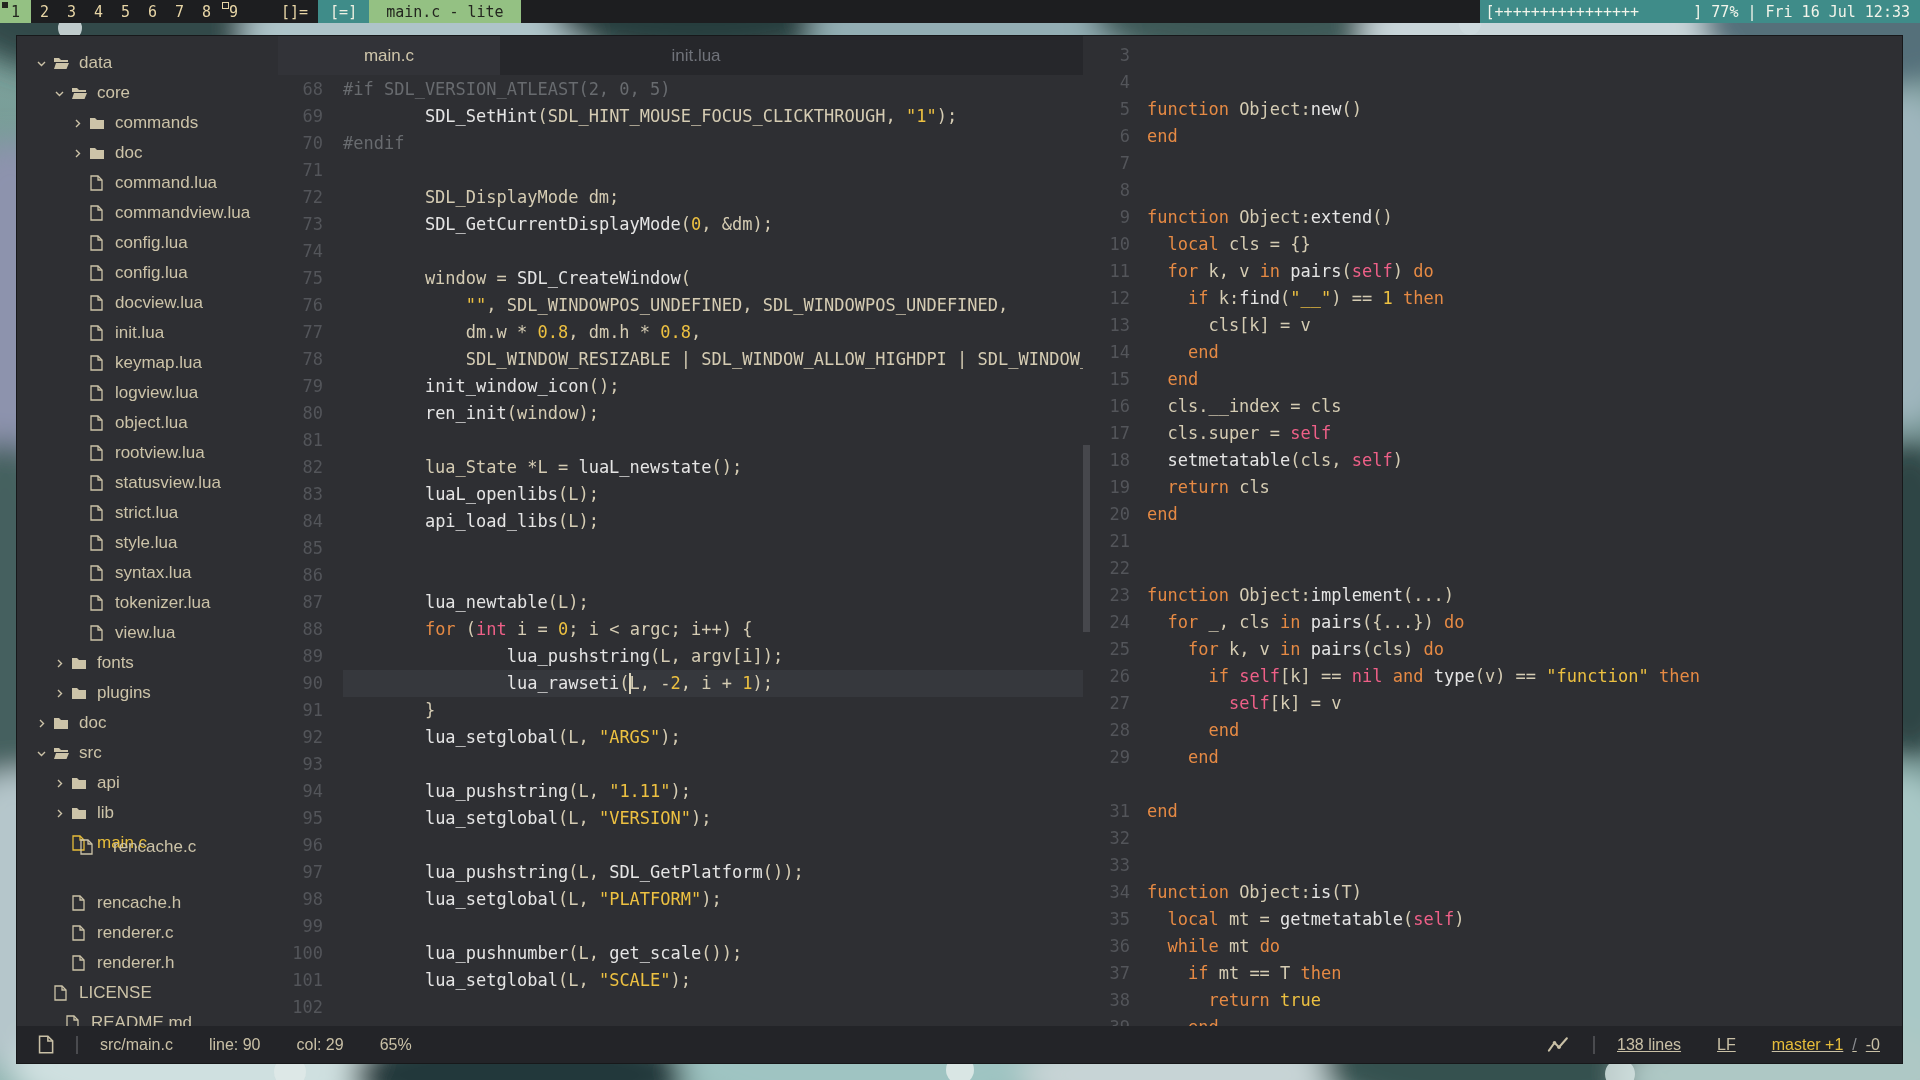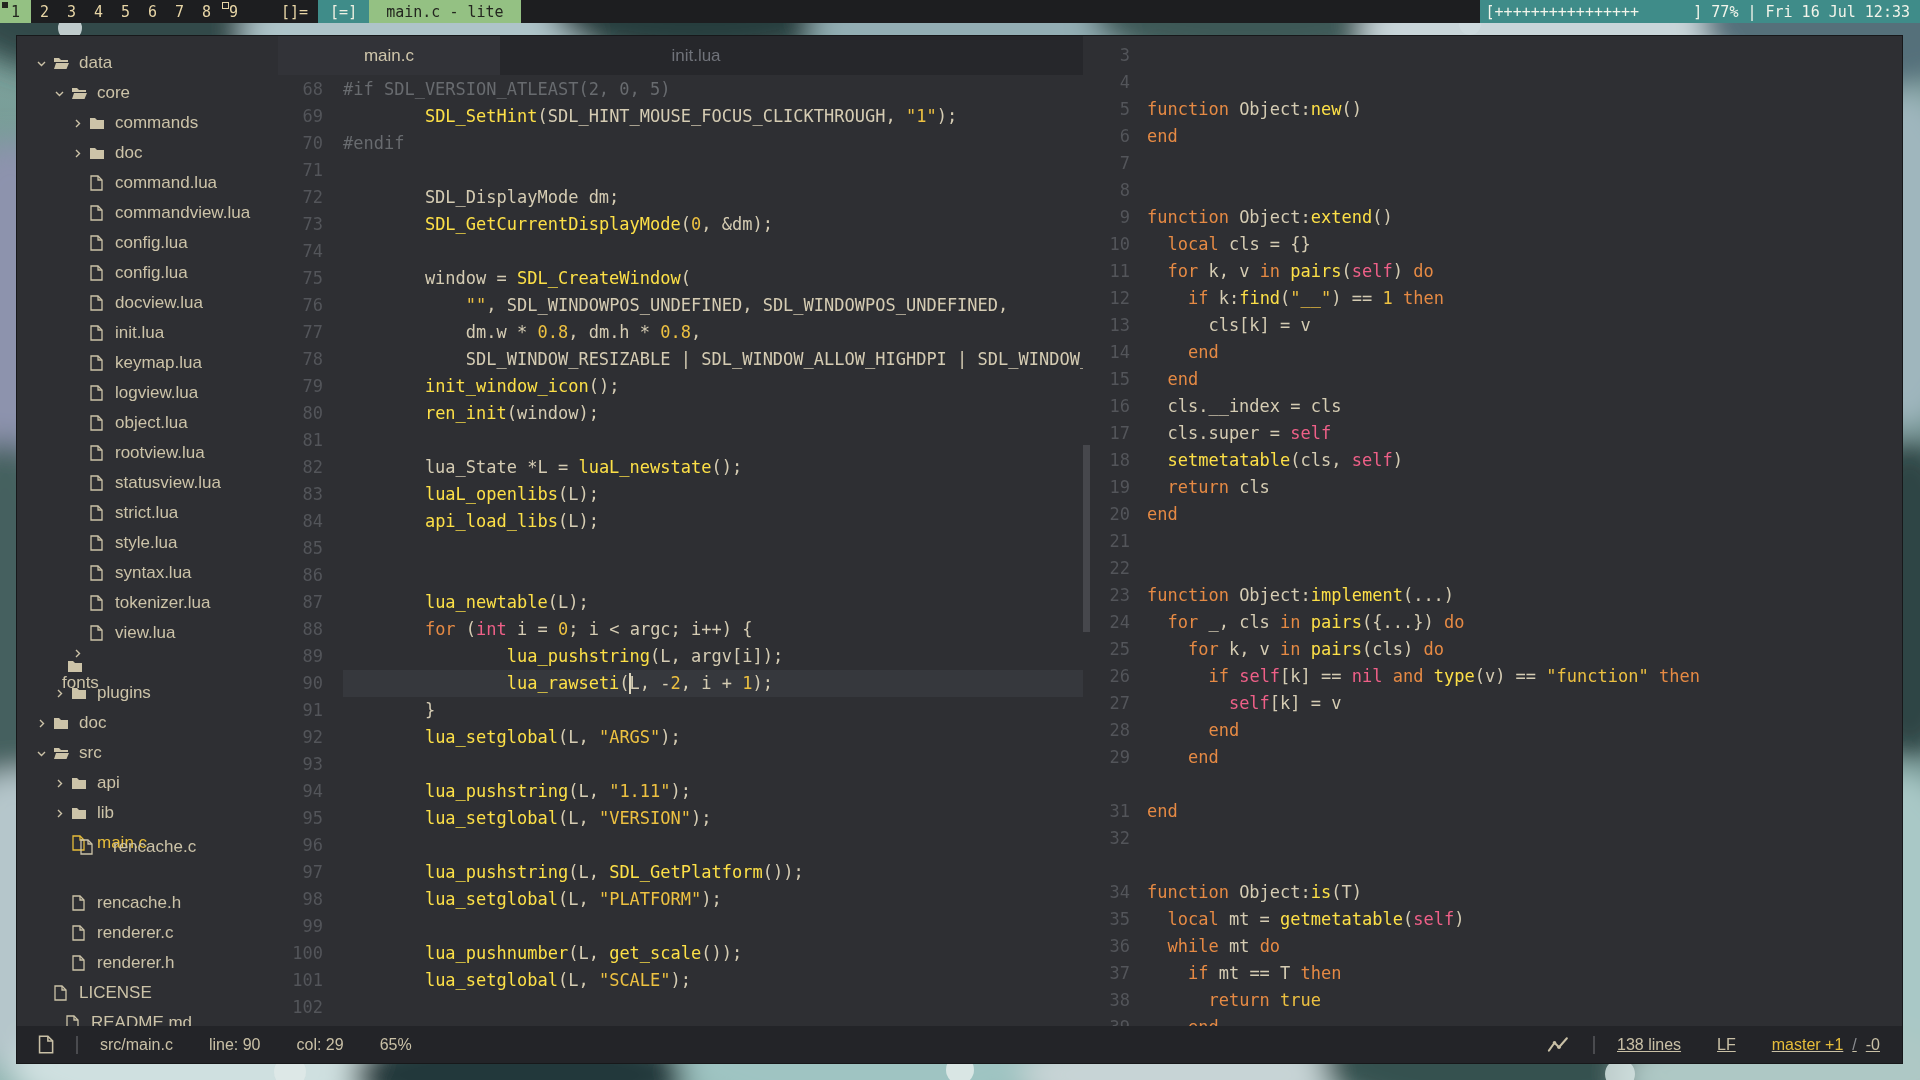--- a/index.html
+++ b/index.html
@@ -43,21 +43,21 @@
   .cl{position:absolute;left:0;right:0;height:27px;line-height:27px;white-space:pre;}
   .cl .ln{position:relative;z-index:1;display:inline-block;text-align:right;color:#53555a;}
   #editor-left .ln{width:45px;}
   #editor-left .code{padding-left:20px;}
   #editor-right .ln{width:40px;}
   #editor-right .code{padding-left:17px;}
   .cl .code{position:relative;z-index:1;}
   .hl-bar{position:absolute;left:65px;right:0;top:0;bottom:0;background:#36383d;z-index:0;}
   .caret{position:absolute;top:3px;width:2px;height:21px;background:#ded6bd;z-index:2;}
   .tk-n{color:#d5ccb3;} .tk-c{color:#686b6f;} .tk-k{color:#e68a44;}
-  .tk-k2{color:#ef6088;} .tk-y{color:#edc141;} .tk-f{color:#fde047;text-align:right;}
+  .tk-k2{color:#ef6088;} .tk-y{color:#edc141;} .tk-f{color:#e5e5e5;text-align:right;}
   #editor-left{left:261px;top:40px;width:805px;height:950px;}
   #editor-right{left:1073px;top:6px;width:812px;height:984px;}
   #vscrollbar{position:absolute;left:1066px;top:409px;width:7px;height:187px;background:#46474c;}
 
   
   #statusbar{position:absolute;left:0;bottom:0;width:1885px;height:37px;background:#232428;z-index:4;
              display:flex;align-items:center;font-size:16px;color:#c9c0a6;}
   #statusbar .grp{display:flex;align-items:center;gap:36px;}
   #sb-left{margin-left:20px;}
   #sb-right{margin-left:auto;margin-right:22px;text-decoration:underline;}
@@ -359,21 +359,21 @@
       <div class="trow" style="top: 582px; left: 0px; padding-left: 55px;">
         <span class="chev"></span>
         <span class="ficon">
           <svg viewBox="0 0 14 16" width="14" height="16">
             <path d="M2 1h7l4 4v10H2z" fill="none" stroke="currentColor" stroke-width="1.3"></path>
             <path d="M9 1v4h4" fill="none" stroke="currentColor" stroke-width="1.3"></path>
           </svg>
         </span>
         <span>view.lua</span>
       </div>
-      <div class="trow" style="top: 612px; left: 8px; padding-left: 37px; flex-direction: column;">
+      <div class="trow" style="top: 612px; left: 0px; padding-left: 37px;">
         <span class="chev">
           <svg viewBox="0 0 11 11" width="11" height="11">
             <polyline points="4,2 7.5,5.5 4,9" fill="none" stroke="currentColor" stroke-width="1.4"></polyline>
           </svg>
         </span>
         <span class="ficon">
           <svg viewBox="0 0 16 14" width="16" height="14">
             <path d="M1 2h5l2 2h7v9H1z" fill="currentColor"></path>
           </svg>
         </span>
@@ -587,20 +587,21 @@
       <div class="cl" style="top: 513px;"><span class="ln">22</span><span class="code"></span></div>
       <div class="cl" style="top: 540px;"><span class="ln">23</span><span class="code"><span class="tk-k">function</span><span class="tk-n"> Object:</span><span class="tk-f">implement</span><span class="tk-n">(...)</span></span></div>
       <div class="cl" style="top: 567px;"><span class="ln">24</span><span class="code"><span class="tk-n">  </span><span class="tk-k">for</span><span class="tk-n"> _, cls </span><span class="tk-k">in</span><span class="tk-n"> </span><span class="tk-f">pairs</span><span class="tk-n">({...}) </span><span class="tk-k">do</span></span></div>
       <div class="cl" style="top: 594px;"><span class="ln">25</span><span class="code"><span class="tk-n">    </span><span class="tk-k">for</span><span class="tk-n"> k, v </span><span class="tk-k">in</span><span class="tk-n"> </span><span class="tk-f">pairs</span><span class="tk-n">(cls) </span><span class="tk-k">do</span></span></div>
       <div class="cl" style="top: 621px;"><span class="ln">26</span><span class="code"><span class="tk-n">      </span><span class="tk-k">if</span><span class="tk-n"> </span><span class="tk-k2">self</span><span class="tk-n">[k] == </span><span class="tk-k2">nil</span><span class="tk-n"> </span><span class="tk-k">and</span><span class="tk-n"> </span><span class="tk-f">type</span><span class="tk-n">(v) == </span><span class="tk-y">"function"</span><span class="tk-n"> </span><span class="tk-k">then</span></span></div>
       <div class="cl" style="top: 648px;"><span class="ln">27</span><span class="code"><span class="tk-n">        </span><span class="tk-k2">self</span><span class="tk-n">[k] = v</span></span></div>
       <div class="cl" style="top: 675px;"><span class="ln">28</span><span class="code"><span class="tk-n">      </span><span class="tk-k">end</span></span></div>
       <div class="cl" style="top: 702px;"><span class="ln">29</span><span class="code"><span class="tk-n">    </span><span class="tk-k">end</span></span></div>
       <div class="cl" style="top: 756px;"><span class="ln">31</span><span class="code"><span class="tk-k">end</span></span></div>
       <div class="cl" style="top: 783px;"><span class="ln">32</span><span class="code"></span></div>
+      <div class="cl" style="top: 810px;"><span class="ln">33</span><span class="code"></span></div>
       <div class="cl" style="top: 837px;"><span class="ln">34</span><span class="code"><span class="tk-k">function</span><span class="tk-n"> Object:</span><span class="tk-f">is</span><span class="tk-n">(T)</span></span></div>
       <div class="cl" style="top: 864px;"><span class="ln">35</span><span class="code"><span class="tk-n">  </span><span class="tk-k">local</span><span class="tk-n"> mt = </span><span class="tk-f">getmetatable</span><span class="tk-n">(</span><span class="tk-k2">self</span><span class="tk-n">)</span></span></div>
       <div class="cl" style="top: 891px;"><span class="ln">36</span><span class="code"><span class="tk-n">  </span><span class="tk-k">while</span><span class="tk-n"> mt </span><span class="tk-k">do</span></span></div>
       <div class="cl" style="top: 918px;"><span class="ln">37</span><span class="code"><span class="tk-n">    </span><span class="tk-k">if</span><span class="tk-n"> mt == T </span><span class="tk-k">then</span></span></div>
       <div class="cl" style="top: 945px;"><span class="ln">38</span><span class="code"><span class="tk-n">      </span><span class="tk-k">return</span><span class="tk-n"> </span><span class="tk-y">true</span></span></div>
       <div class="cl" style="top: 972px;"><span class="ln">39</span><span class="code"><span class="tk-n">    </span><span class="tk-k">end</span></span></div>
     </div>
 
   <div id="statusbar">
     <div class="grp" id="sb-left">

